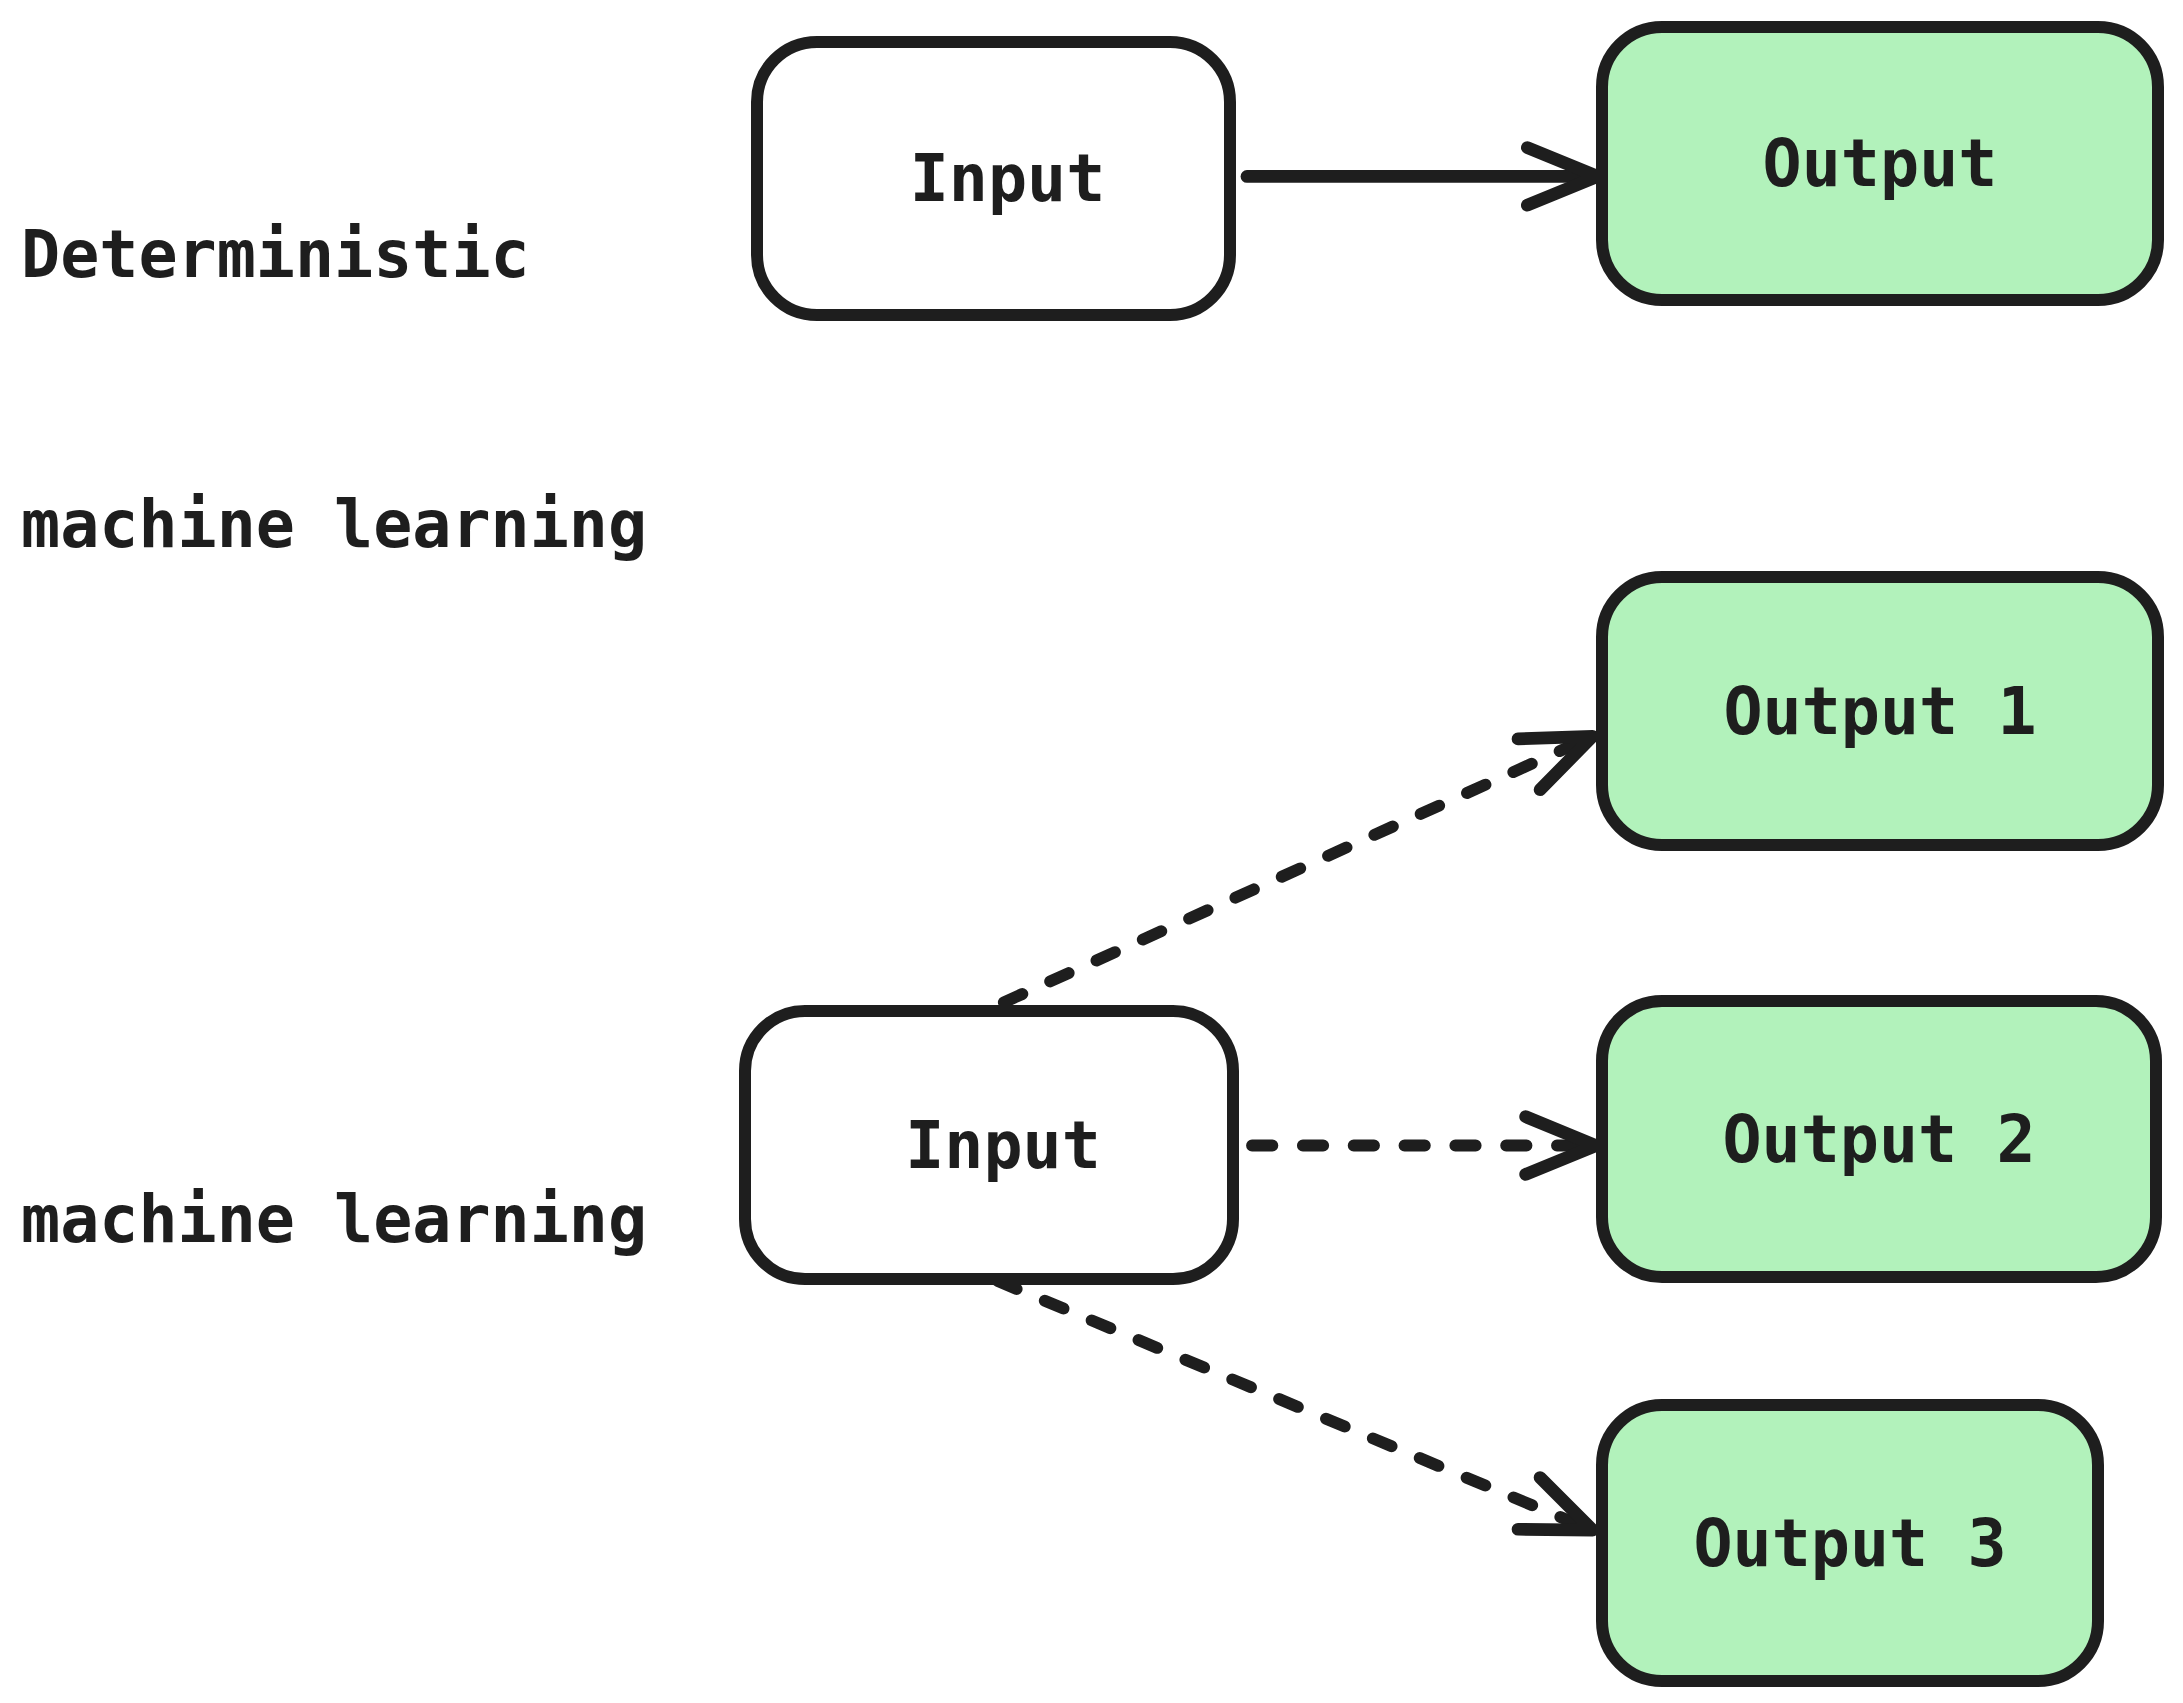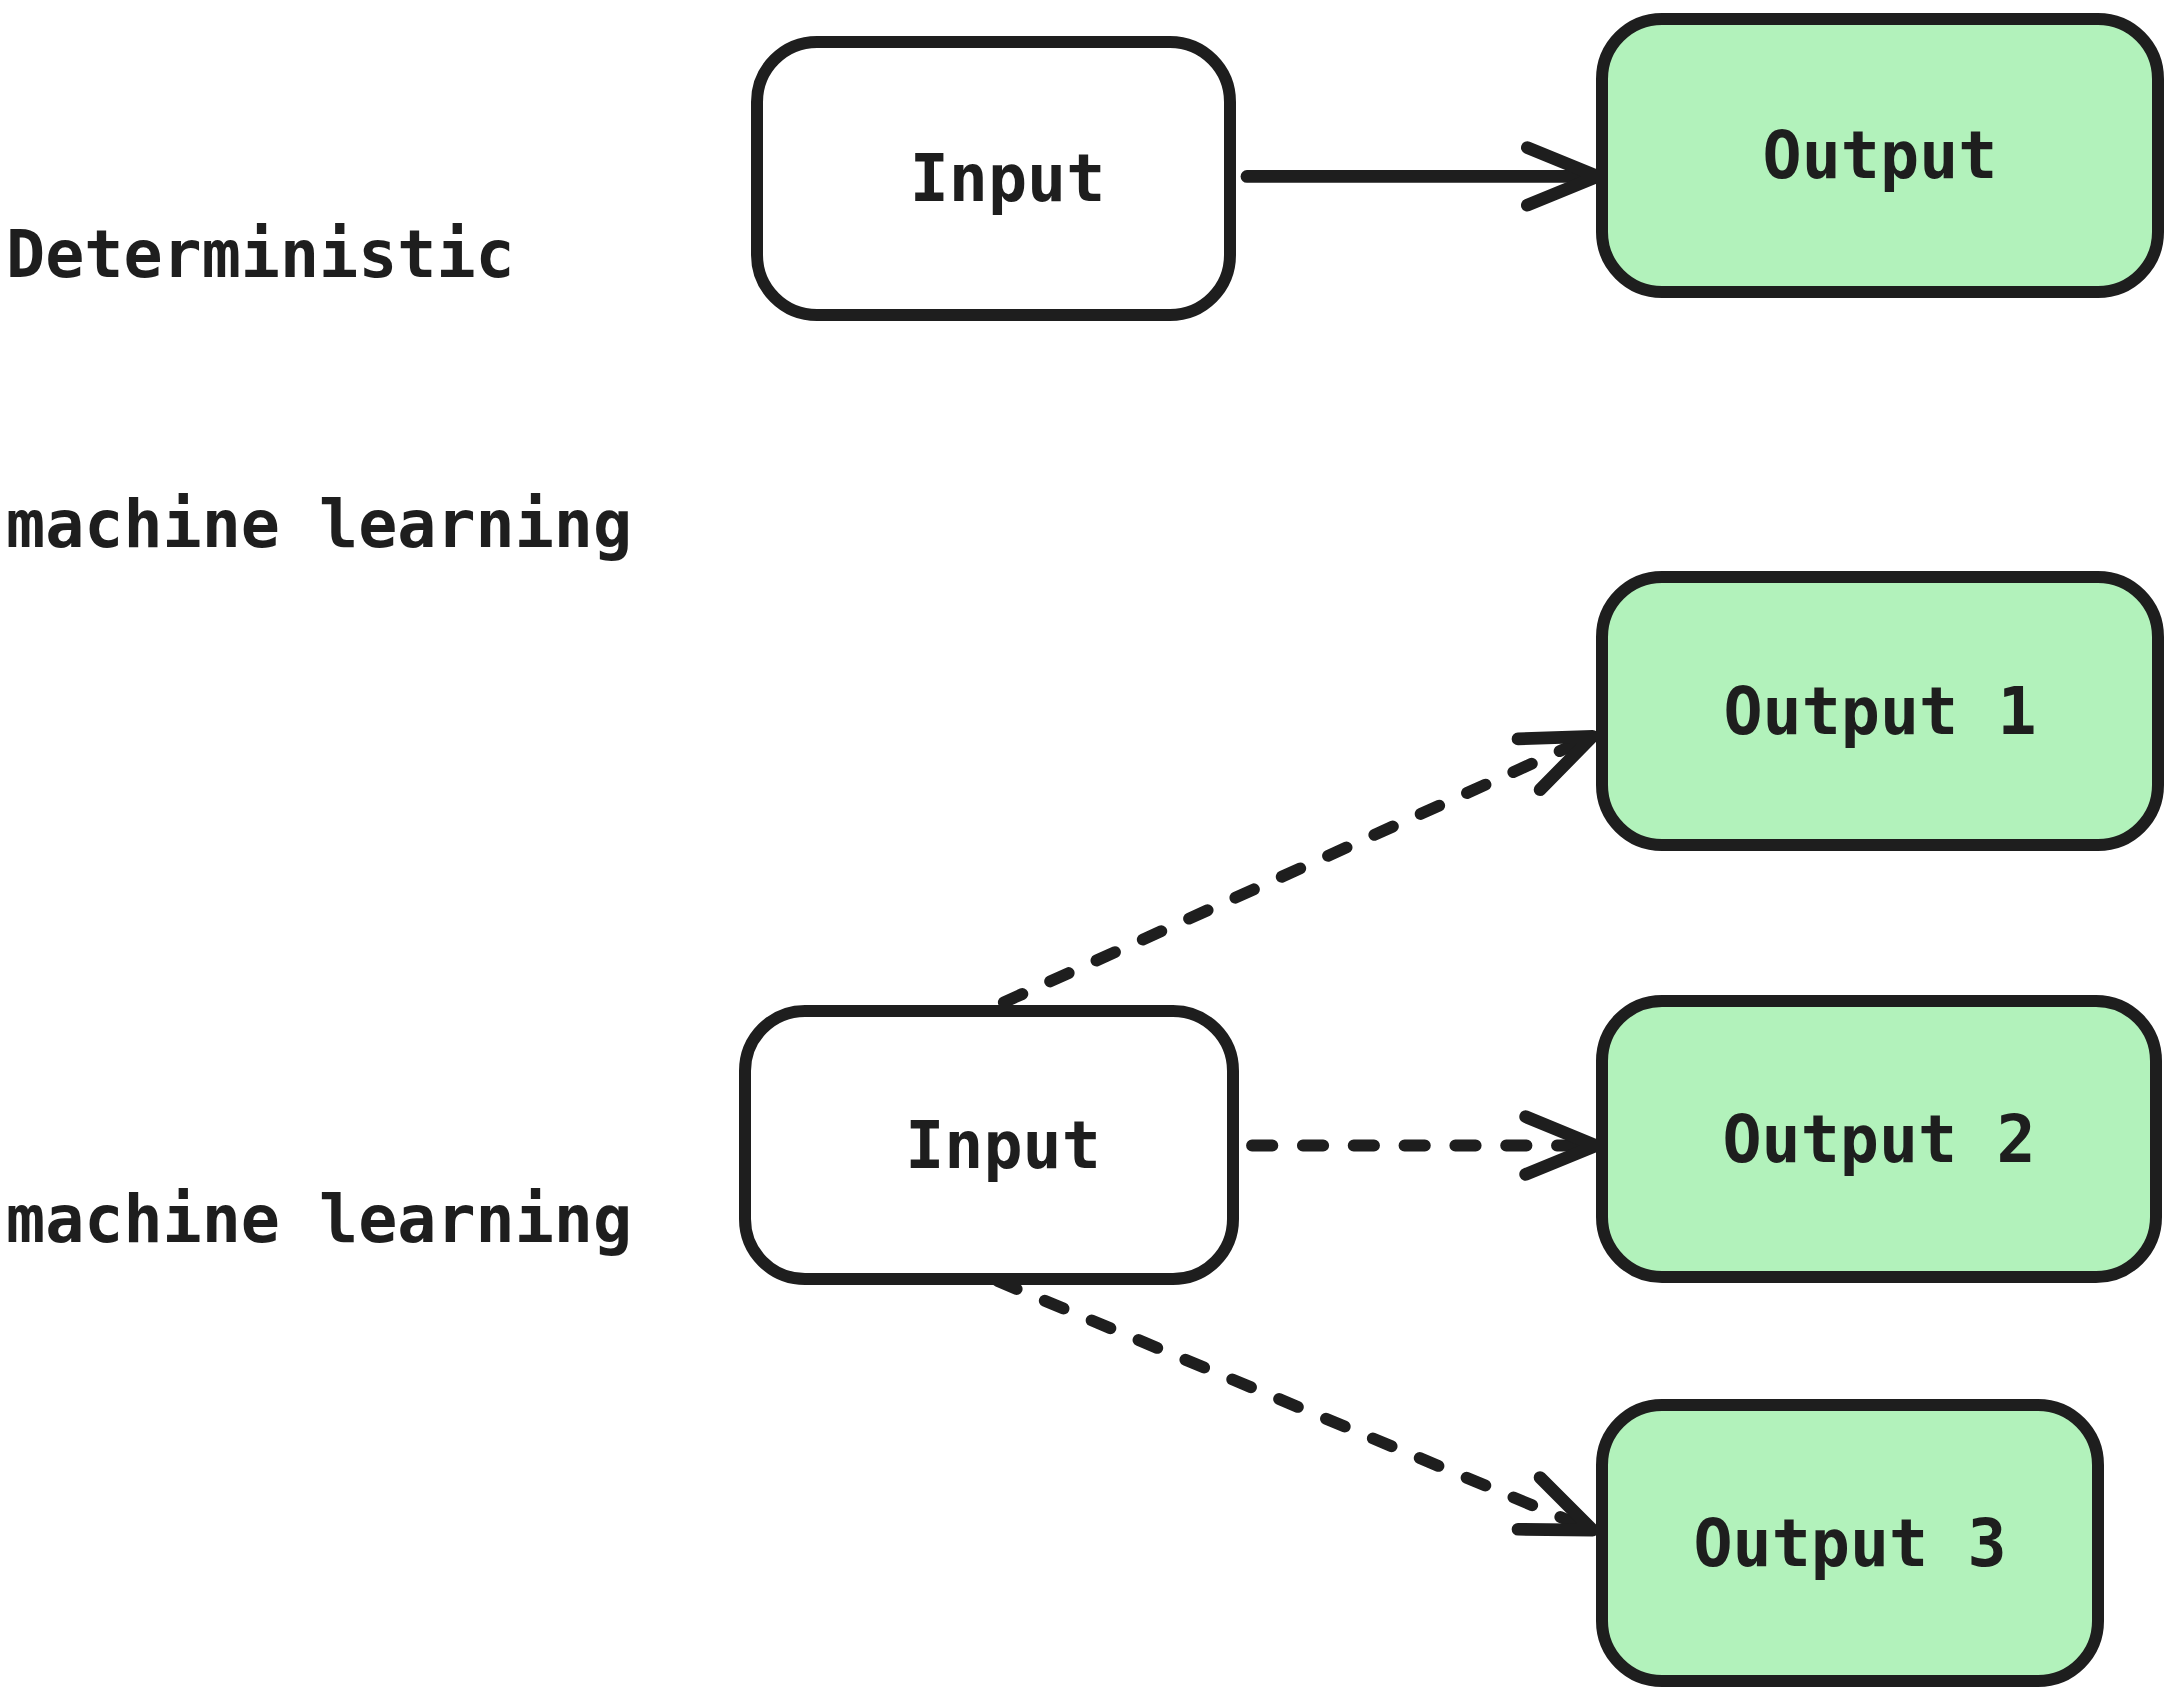--- a/index.html
+++ b/index.html
@@ -47,29 +47,29 @@
     align-items: center;
     justify-content: center;
     font-size: 65px;
     font-weight: bold;
     letter-spacing: 0;
     color: var(--ink, #1e1e1e);
   }
   .node.white { background: var(--paper, #ffffff); padding-left: 28px; }
   .node.green { background: var(--green, #b2f2bb); }
   #input-top     { left: 751px;  top: 36px;   width: 485px; height: 285px; }
-  #output-top    { left: 1596px; top: 13px;   width: 568px; height: 285px; }
+  #output-top    { left: 1596px; top: 21px;   width: 568px; height: 285px; }
   #input-bottom  { left: 739px;  top: 1005px; width: 500px; height: 280px; }
   #output-1      { left: 1596px; top: 571px;  width: 568px; height: 280px; }
   #output-2      { left: 1596px; top: 995px; width: 566px; height: 288px; }
   #output-3      { left: 1596px; top: 1399px; width: 508px; height: 288px; }
   
   .side-label {
     position: absolute;
-    left: 6px;
+    left: 21px;
     font-size: 65px;
     line-height: 90px;
     font-weight: bold;
     white-space: pre;
     color: var(--ink, #1e1e1e);
   }
   #label-deterministic { top: 30px; }
   #label-probabilistic { top: 995px; }
 </style>
 </head>

